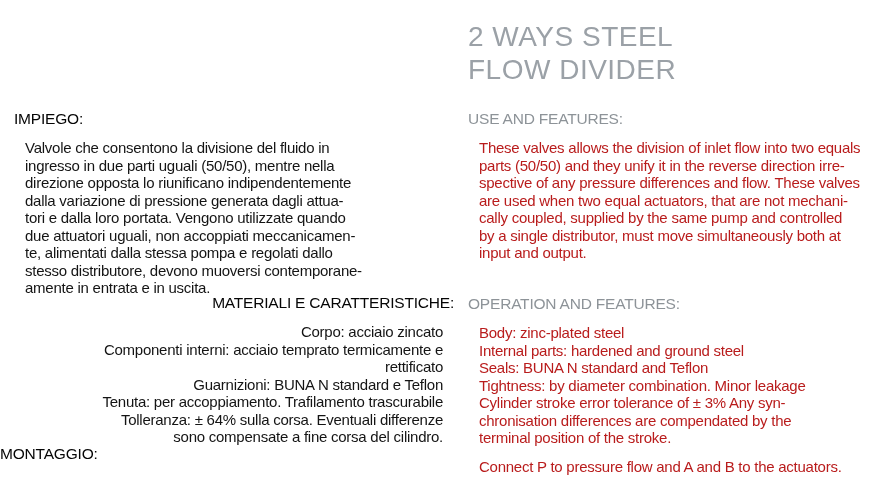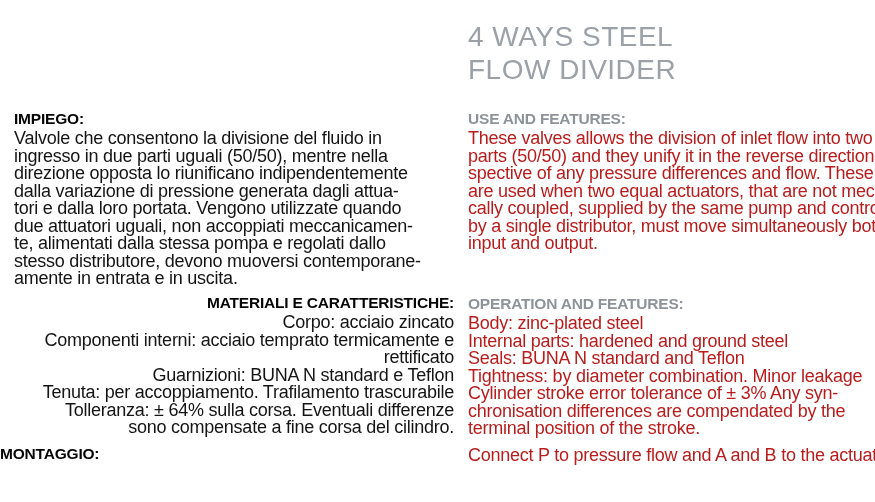--- a/index.html
+++ b/index.html
@@ -15,27 +15,27 @@
     overflow: hidden;
     font-family: "Liberation Sans", sans-serif;
   }
   .sec {
     position: absolute;
   }
   .sec h3 {
     margin: 0 0 2px 0;
     font-size: 15.5px;
     line-height: 18px;
-    font-weight: 700;
+    font-weight: 400;
     letter-spacing: -0.2px;
     white-space: pre;
   }
   .sec p {
-    margin: 0;
-    font-size: 18px;
+    margin: 11px;
+    font-size: 15px;
     line-height: 17.5px;
     letter-spacing: -0.25px;
     white-space: pre;
   }
   .black h3 { color: #050505; }
   .black p  { color: #141414; }
   .gray h3  { color: #8d9398; }
   .gray p   { color: #b91c1c; }
   .title {
     position: absolute;
@@ -55,21 +55,21 @@
   #left-sec-montaggio  { left: 0;  top: 445px; width: 440px; }
   #right-sec-use       { left: 468px; top: 110px; width: 407px; }
   #right-sec-materials { left: 468px; top: 295px; width: 407px; }
   #right-sec-applications { left: 468px; top: 447px; width: 407px; }
 </style>
 </head>
 <body>
 
 <div class="page">
 
-  <h1 class="title">4 WAYS STEEL
+  <h1 class="title">2 WAYS STEEL
 FLOW DIVIDER</h1>
 
   <section class="sec black" id="left-sec-impiego">
     <h3>IMPIEGO:</h3>
     <p>Valvole che consentono la divisione del fluido in
 ingresso in due parti uguali (50/50), mentre nella
 direzione opposta lo riunificano indipendentemente
 dalla variazione di pressione generata dagli attua-
 tori e dalla loro portata. Vengono utilizzate quando
 due attuatori uguali, non accoppiati meccanicamen-

